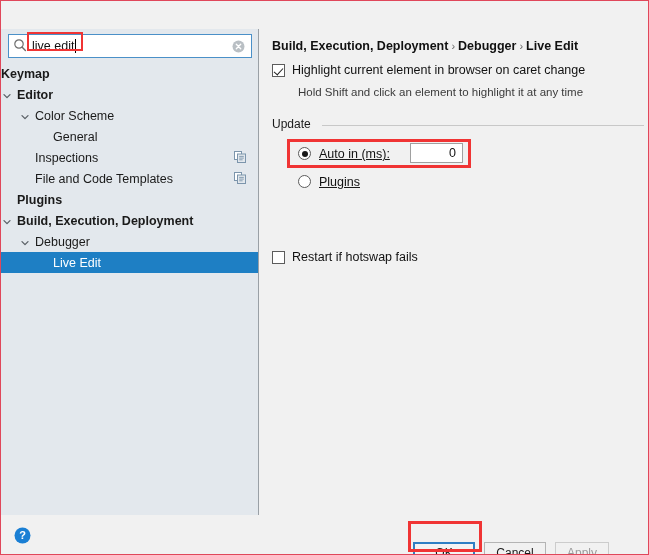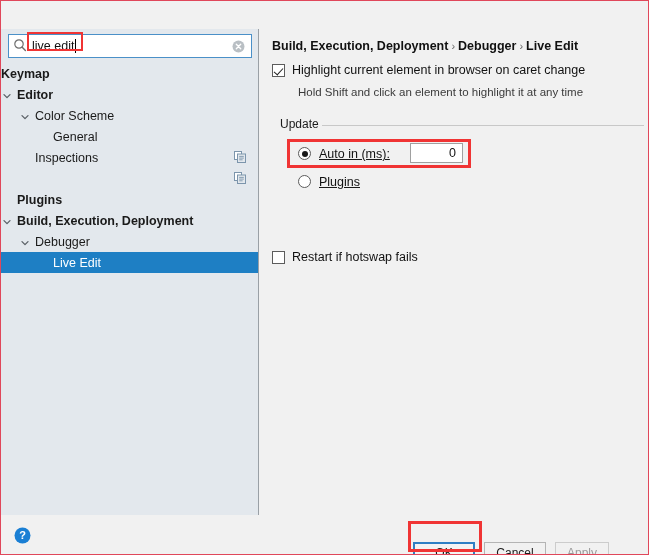--- a/index.html
+++ b/index.html
@@ -241,21 +241,21 @@
   }
 
   
   #update-group {
     position: absolute;
     left: 8px; top: 88px;
     width: 376px;
   }
   #update-legend {
     position: absolute;
-    left: 12px; top: 0;
+    left: 4px; top: 0;
     font-size: 12px;
     color: #1a1a1a;
     background: #f1f1f1;
     padding-right: 7px;
     font-family: "Liberation Sans", sans-serif;
   }
   #update-line {
     position: absolute;
     left: 54px; top: 8px;
     width: 322px; height: 1px;
@@ -429,20 +429,21 @@
           </div>
           <div class="tree-row">
             <span class="tree-label" style="margin-left: 34px;">Inspections</span>
             <span class="row-icon"><svg width="12" height="12" viewBox="0 0 12 12">
                 <rect x="0.5" y="0.5" width="7" height="8" fill="#ffffff" stroke="#7c95ac" stroke-width="1"></rect>
                 <rect x="3.5" y="3.0" width="8" height="8.5" fill="#e3e8ed" stroke="#7c95ac" stroke-width="1"></rect>
                 <path d="M5.2 5.4 H9.8 M5.2 7.1 H9.8 M5.2 8.8 H8.6" stroke="#7c95ac" stroke-width="0.9"></path>
               </svg></span>
           </div>
           <div class="tree-row">
+            <span class="tree-label" style="margin-left: 34px;">File and Code Templates</span>
             <span class="row-icon"><svg width="12" height="12" viewBox="0 0 12 12">
                 <rect x="0.5" y="0.5" width="7" height="8" fill="#ffffff" stroke="#7c95ac" stroke-width="1"></rect>
                 <rect x="3.5" y="3.0" width="8" height="8.5" fill="#e3e8ed" stroke="#7c95ac" stroke-width="1"></rect>
                 <path d="M5.2 5.4 H9.8 M5.2 7.1 H9.8 M5.2 8.8 H8.6" stroke="#7c95ac" stroke-width="0.9"></path>
               </svg></span>
           </div>
           <div class="tree-row bold">
             <span class="tree-label" style="margin-left: 16px;">Plugins</span>
           </div>
           <div class="tree-row bold">

